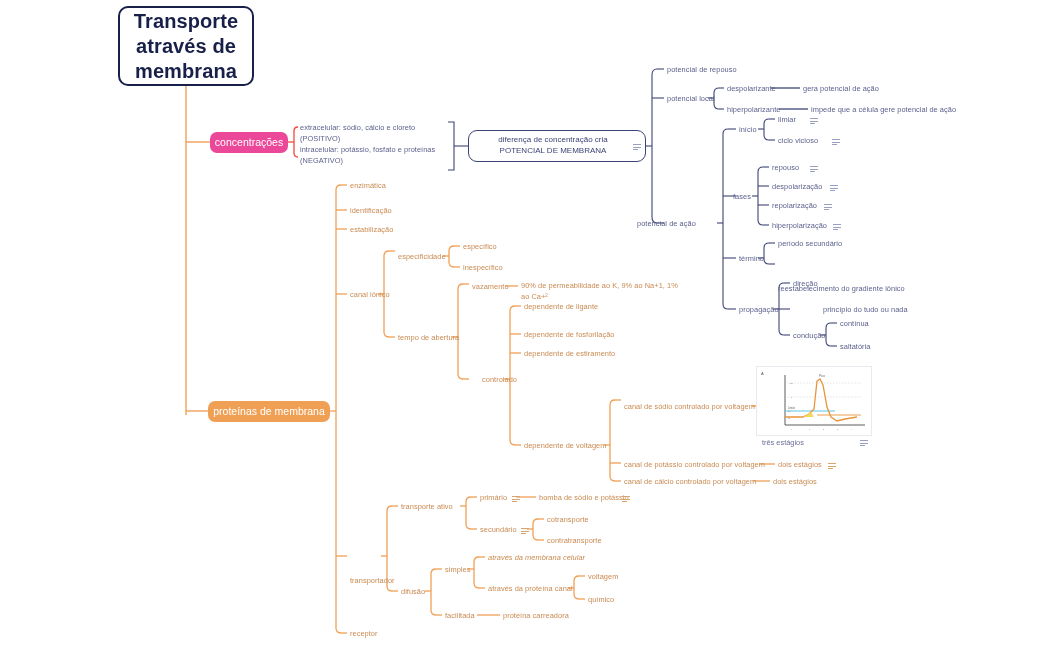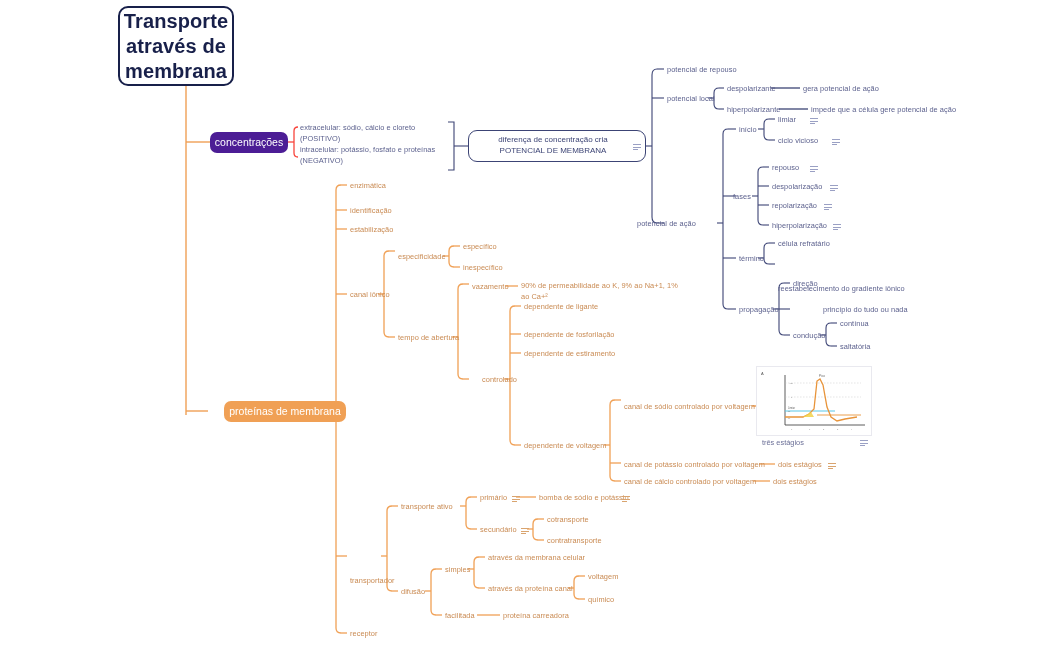--- a/index.html
+++ b/index.html
@@ -22,21 +22,21 @@
     pointer-events:none;
   }
   .node{
     position:absolute;
     white-space:nowrap;
     line-height:1.25;
   }
   
   .root{
     left:118px; top:6px;
-    width:116px; height:80px;
+    width:136px; height:80px;
     border:2px solid #18204a;
     border-radius:10px;
     background:#ffffff;
     display:flex;align-items:center;justify-content:center;
     text-align:center;
     color:#18204a;
     font-size:20px;
     font-weight:700;
     letter-spacing:.1px;
     white-space:normal;
@@ -46,21 +46,21 @@
   
   .pill{
     border-radius:7px;
     color:#ffffff;
     font-size:10.5px;
     display:flex;align-items:center;justify-content:center;
     padding:0 10px;
     box-sizing:border-box;
     height:21px;
   }
-  .pill.red{background:#4c1d95;}
+  .pill.red{background:#ec4899;}
   .pill.orange{background:#f0a055;}
 
   
   .obox{
     border:1px solid #3c4475;
     border-radius:9px;
     background:#ffffff;
     color:#3c4475;
     font-size:8px;
     text-align:center;
@@ -339,31 +339,31 @@
       <i></i>
     </span>
   <div class="node t" style="left:772px;top:221px;">hiperpolarização</div>
   <span class="note std" style="left:829px;top:224px;">
       <i></i>
       <i></i>
       <i></i>
     </span>
 
   <div class="node t" style="left:739px;top:254px;">término</div>
-  <div class="node t" style="left:778px;top:239px;">célula refratário</div>
+  <div class="node t" style="left:778px;top:239px;">período secundário</div>
   <div class="node t" style="left:778px;top:260px;margin-top:24px;">reestabelecimento do gradiente iônico</div>
 
   <div class="node t" style="left:739px;top:305px;">propagação</div>
   <div class="node t" style="left:793px;top:279px;">direção</div>
   <div class="node t" style="left:793px;top:305px;padding-left:30px;">princípio do tudo ou nada</div>
   <div class="node t" style="left:793px;top:331px;">condução</div>
   <div class="node t" style="left:840px;top:319px;">contínua</div>
   <div class="node t" style="left:840px;top:342px;">saltatória</div>
 
-  <div class="node pill orange" style="left:224px;top:401px;width:122px;">proteínas de membrana</div>
+  <div class="node pill orange" style="left:208px;top:401px;width:122px;">proteínas de membrana</div>
 
   <div class="node t o" style="left:350px;top:181px;">enzimática</div>
   <div class="node t o" style="left:350px;top:206px;">identificação</div>
   <div class="node t o" style="left:350px;top:225px;">estabilização</div>
   <div class="node t o" style="left:350px;top:290px;">canal iônico</div>
   <div class="node t o" style="left:350px;top:552px;margin-top:24px;">transportador</div>
   <div class="node t o" style="left:350px;top:629px;">receptor</div>
 
   <div class="node t o" style="left:398px;top:252px;">especificidade</div>
   <div class="node t o" style="left:463px;top:242px;">específico</div>
@@ -442,20 +442,20 @@
   <span class="note std o" style="left:517px;top:528px;">
       <i></i>
       <i></i>
       <i></i>
     </span>
   <div class="node t o" style="left:547px;top:515px;">cotransporte</div>
   <div class="node t o" style="left:547px;top:536px;">contratransporte</div>
 
   <div class="node t o" style="left:401px;top:587px;">difusão</div>
   <div class="node t o" style="left:445px;top:565px;">simples</div>
-  <div class="node t o" style="left:488px;top:553px;">através da membrana celular</div>
+  <div class="node t o" style="left:488px;top:553px;font-style:italic;">através da membrana celular</div>
   <div class="node t o" style="left:488px;top:584px;">através da proteína canal</div>
   <div class="node t o" style="left:588px;top:572px;">voltagem</div>
   <div class="node t o" style="left:588px;top:595px;">químico</div>
   <div class="node t o" style="left:445px;top:611px;">facilitada</div>
   <div class="node t o" style="left:503px;top:611px;">proteína carreadora</div>
 
 </div>
 
 </body></html>

